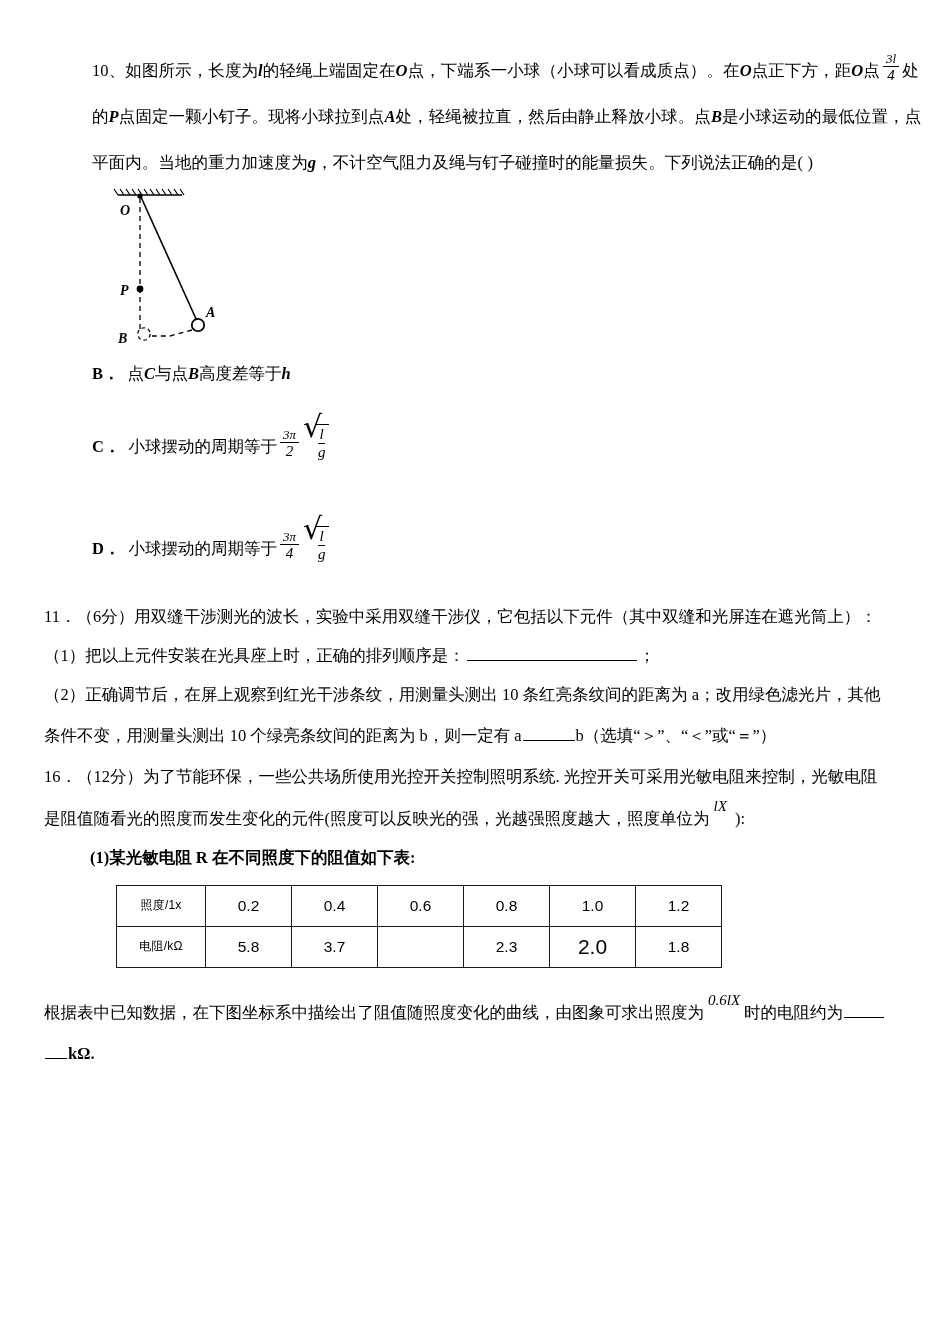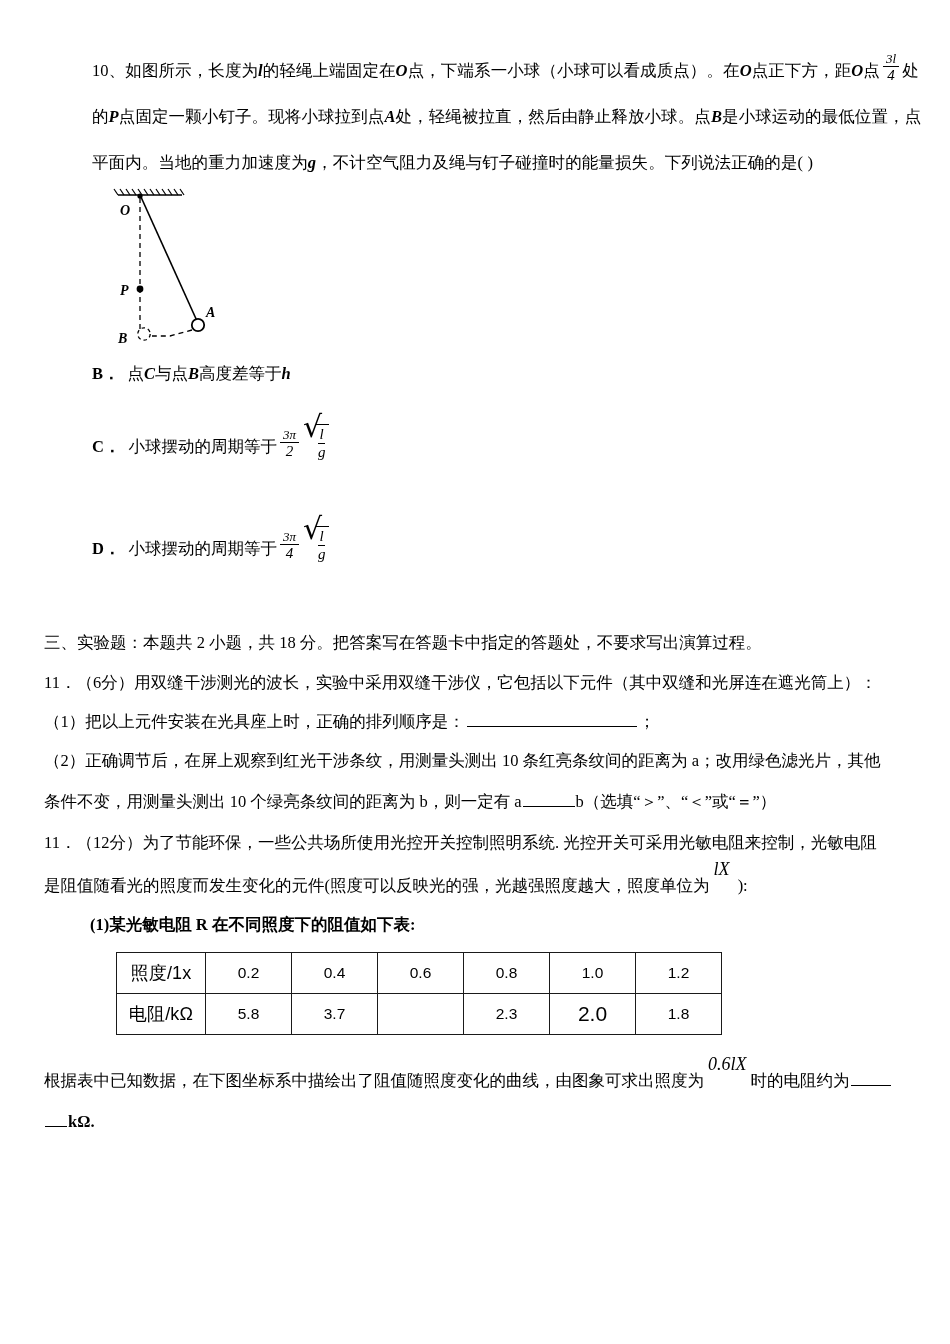--- a/index.html
+++ b/index.html
@@ -89,21 +89,21 @@
   }
   .sqrt .radicand .num, .sqrt .radicand .den { display: block; font-size: 15px; }
   .sqrt .radicand .den { border-top: 1.1px solid #000; }
 
   
   .raised {
     display: inline-block;
     position: relative;
     top: -0.85em;
     font-style: italic;
-    font-size: 18px;
+    font-size: 15px;
     margin: 0 4px;
     font-family: "Liberation Serif", serif;
   }
 
   
   .figure {
     position: relative;
     margin-left: 8px;
     width: 200px;
     height: 168px;
@@ -164,21 +164,21 @@
   }
   table.data td {
     border: 1.3px solid #1a1a1a;
     height: 40px;
     text-align: center;
     vertical-align: middle;
     padding: 0;
   }
   table.data td.hdr {
     width: 88px;
-    font-size: 18px;
+    font-size: 12px;
     letter-spacing: 0.2px;
   }
   table.data td.val { width: 85px; }
   .v-big { font-size: 21px; }
 </style>
 </head>
 <body>
 
 <div class="page">
   <div class="content">
@@ -245,38 +245,37 @@
 
       <div class="opt opt-tall" style="margin-top:14px;">
         <span class="lbl">C．</span><span>小球摆动的周期等于</span><span class="frac"><span class="num">3π</span><span class="den">2</span></span><span class="sqrt"><span class="radsign">√</span><span class="radicand"><span class="num">l</span><span class="den">g</span></span></span>
       </div>
 
       <div class="opt opt-tall" style="margin-top:16px;">
         <span class="lbl">D．</span><span>小球摆动的周期等于</span><span class="frac"><span class="num">3π</span><span class="den">4</span></span><span class="sqrt"><span class="radsign">√</span><span class="radicand"><span class="num">l</span><span class="den">g</span></span></span>
       </div>
     </div>
 
-    <div class="sec" style="margin-top:26px;">三、实验题：本题共 2 小题，共 18 分。把答案写在答题卡中指定的答题处，不要求写出演算过程。</div>
 
     <div>
       <div class="sec">11．（6分）用双缝干涉测光的波长，实验中采用双缝干涉仪，它包括以下元件（其中双缝和光屏连在遮光筒上）：</div>
 
       <div class="sec" style="line-height:38px;">
         <span>（1）把以上元件安装在光具座上时，正确的排列顺序是：</span><span class="blank-long"></span><span>；</span>
       </div>
 
       <div class="sec" style="line-height:40px;">（2）正确调节后，在屏上观察到红光干涉条纹，用测量头测出 10 条红亮条纹间的距离为 a；改用绿色滤光片，其他</div>
 
       <div class="sec" style="line-height:42px;">
         <span>条件不变，用测量头测出 10 个绿亮条纹间的距离为 b，则一定有 a</span><span class="blank-mid"></span><span>b（选填“＞”、“＜”或“＝”）</span>
       </div>
     </div>
 
     <div>
-      <div class="sec" style="line-height:40px;">11．（12分）为了节能环保，一些公共场所使用光控开关控制照明系统. 光控开关可采用光敏电阻来控制，光敏电阻</div>
+      <div class="sec" style="line-height:40px;">16．（12分）为了节能环保，一些公共场所使用光控开关控制照明系统. 光控开关可采用光敏电阻来控制，光敏电阻</div>
 
       <div class="sec" style="line-height:44px;">
         <span>是阻值随看光的照度而发生变化的元件(照度可以反映光的强，光越强照度越大，照度单位为</span><span class="raised">lX</span><span> ):</span>
       </div>
 
       <div class="sec b" style="line-height:34px;margin-left:46px;">(1)某光敏电阻 R 在不同照度下的阻值如下表:</div>
 
       <div class="tbl-wrap">
         <table class="data">
           <tbody>

